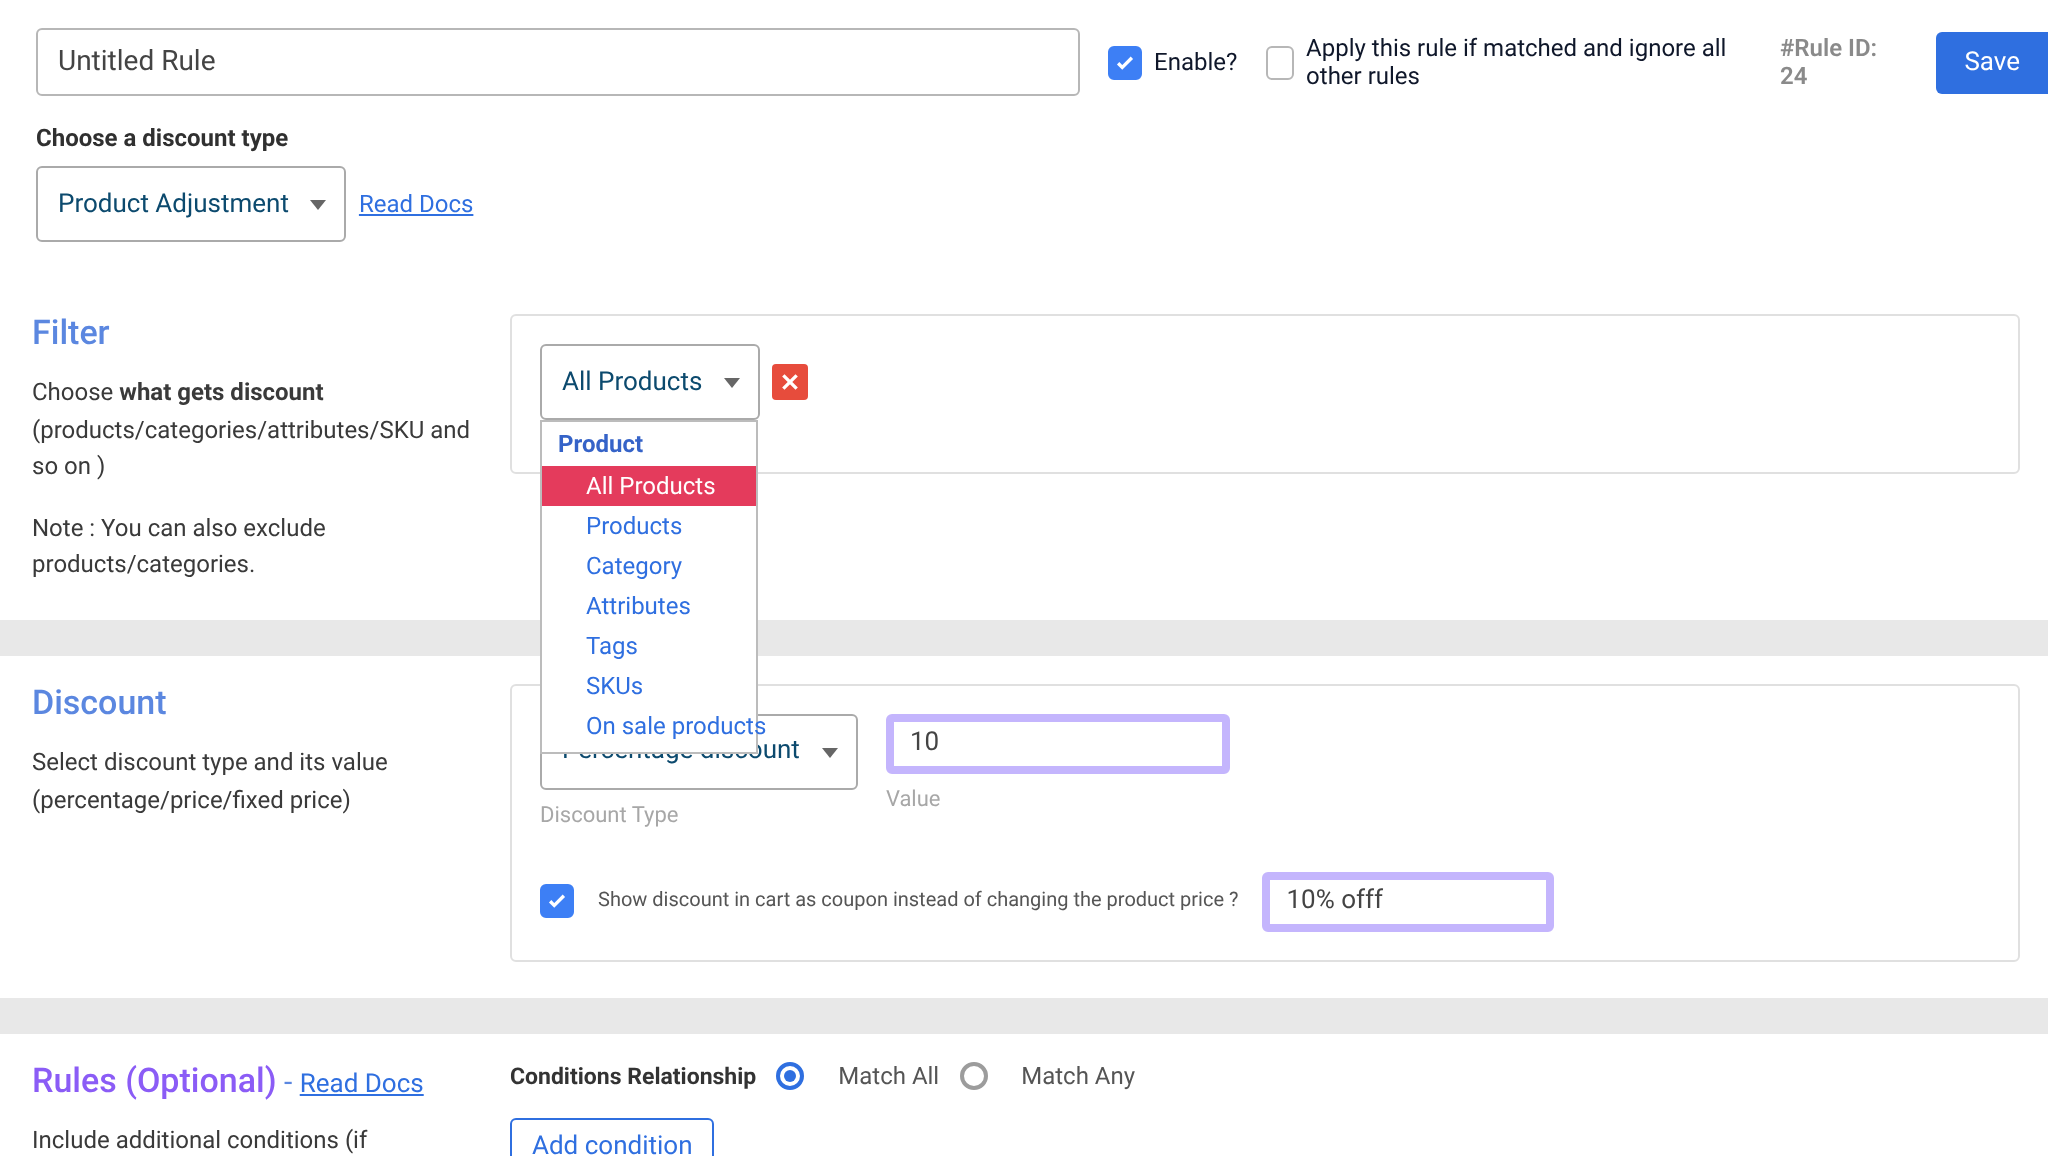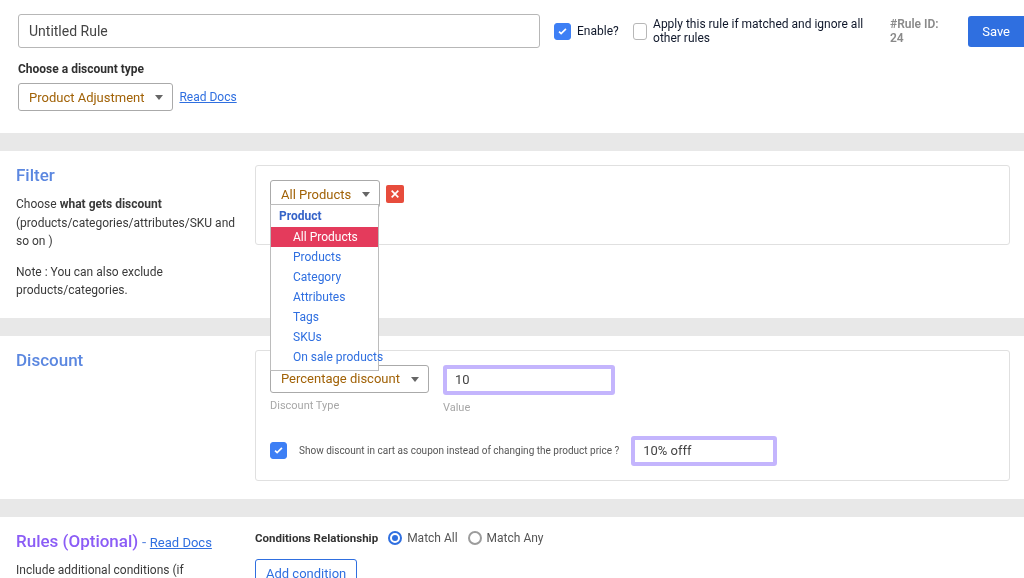--- a/index.html
+++ b/index.html
@@ -1,40 +1,40 @@
 <!DOCTYPE html>
 <html><head>
 <meta charset="utf-8">
 <style>
   * { box-sizing: border-box; font-family: -apple-system, BlinkMacSystemFont, "Segoe UI", Roboto, Arial, sans-serif; }
   body { margin: 0; background: #e8e8e8; color: #333; font-size: 13px; }
   .page { background: #e8e8e8; width: 1024px; }
-  .panel { background: #fff; padding: 14px 18px 18px; margin-bottom: 18px; }
+  .panel { background: #fff; padding: 14px 18px 18px; }
   .top-row { display: flex; align-items: center; gap: 14px; }
   .rule-name {
     flex: 0 0 522px; height: 34px; border: 1px solid #b7b7b7; border-radius: 3px;
     padding: 6px 10px; font-size: 14px; color: #444; background: #fff;
   }
   .chk-wrap { display: flex; align-items: center; gap: 6px; font-size: 12px; color: #0f172a; }
   .chk {
     width: 17px; height: 17px; border-radius: 3px; display: inline-flex;
     align-items: center; justify-content: center; background: #fff; border: 1px solid #b7b7b7;
   }
   .chk.checked { background: #3d7ff5; border-color: #3d7ff5; color: #fff; }
   .chk svg { width: 11px; height: 11px; }
   .rule-id { margin-left: auto; font-size: 12px; color: #a4a4a4; }
   .rule-id span { color: #8a8a8a; font-weight: 600; }
   .save-btn {
     background: #2f6fe0; color: #fff; border: none; padding: 8px 14px;
     border-radius: 3px 0 0 3px; font-size: 13px; cursor: pointer;
   }
   .label-bold { font-size: 12px; font-weight: 700; color: #303030; margin: 14px 0 7px; }
   .select {
-    height: 28px; border: 1px solid #aaa; border-radius: 3px; background: #fff;
-    padding: 5px 28px 5px 10px; font-size: 13px; color: #a16207; position: relative;
+    height: 38px; border: 1px solid #aaa; border-radius: 3px; background: #fff;
+    padding: 5px 28px 5px 10px; font-size: 13px; color: #0c4a6e; position: relative;
     display: inline-flex; align-items: center; min-width: 132px;
   }
   .select::after {
     content: ""; position: absolute; right: 9px; top: 50%; margin-top: -2px;
     border-left: 4px solid transparent; border-right: 4px solid transparent;
     border-top: 5px solid #666;
   }
   .link { color: #2f6fe0; font-size: 12px; text-decoration: underline; cursor: pointer; margin-left: 6px; }
   .section { background: #fff; display: flex; margin-bottom: 18px; }
   .sec-left { width: 255px; padding: 14px 16px 18px; }
@@ -45,38 +45,38 @@
   .sec-desc .b { font-weight: 700; }
   .note { margin-top: 12px; }
   .drop-row { display: flex; align-items: center; gap: 6px; position: relative; }
   .close-btn {
     width: 18px; height: 18px; background: #e74c3c; border-radius: 2px; color: #fff;
     display: inline-flex; align-items: center; justify-content: center; font-size: 12px; cursor: pointer;
     font-weight: 700;
   }
   .hint { font-size: 12px; color: #a2a2a2; }
   .dropdown {
-    position: absolute; top: 24px; left: 0; width: 109px; background: #fff;
+    position: absolute; top: 38px; left: 0; width: 109px; background: #fff;
     border: 1px solid #bcbcbc; z-index: 5; padding-bottom: 3px;
   }
   .dd-head { font-size: 12px; font-weight: 700; color: #3563c8; padding: 4px 8px; }
   .dd-item { font-size: 12px; color: #2f6fe0; padding: 3px 8px 3px 22px; cursor: pointer; white-space: nowrap; }
   .dd-item.sel { background: #e43b5c; color: #fff; }
   .small-label { font-size: 11px; color: #a7a7a7; margin-top: 6px; }
   .row-flex { display: flex; gap: 14px; align-items: flex-start; }
   .txt-input {
     height: 30px; border: 4px solid #c4b5fd; border-radius: 3px; padding: 4px 8px;
     font-size: 13px; background: #fff; color: #444;
   }
   .coupon-row { display: flex; align-items: center; gap: 12px; margin-top: 22px; }
   .coupon-text { font-size: 10px; color: #555; }
   .rules-title { font-size: 17px; color: #8b5cf6; font-weight: 500; display: inline; }
   .rules-dash { font-size: 15px; color: #5b87e0; }
   .cond-head { font-size: 11.5px; font-weight: 700; color: #333; }
-  .radio-wrap { display: inline-flex; align-items: center; gap: 5px; font-size: 12px; color: #555; margin-left: 10px; }
+  .radio-wrap { display: inline-flex; align-items: center; gap: 17px; font-size: 12px; color: #555; margin-left: 10px; }
   .radio {
     width: 14px; height: 14px; border-radius: 50%; border: 2px solid #2f6fe0;
     display: inline-flex; align-items: center; justify-content: center;
   }
   .radio.on::after { content: ""; width: 6px; height: 6px; border-radius: 50%; background: #2f6fe0; }
   .radio.off { border-color: #9c9c9c; }
   .add-cond {
     border: 1px solid #2f6fe0; color: #2f6fe0; background: #fff; padding: 6px 10px;
     border-radius: 3px; font-size: 13px; cursor: pointer; margin-top: 14px;
   }
@@ -144,20 +144,24 @@
             <div class="dd-item">On sale products</div>
           </div>
         </div>
       </div>
     </div>
   </div>
 
   <div class="section">
     <div class="sec-left">
       <div class="sec-title">Discount</div>
+      <div class="sec-desc">
+        <span>Select discount type and its value</span><br>
+        <span>(percentage/price/fixed price)</span>
+      </div>
     </div>
     <div class="sec-right">
       <div class="sec-right-inner">
         <div class="row-flex">
           <div>
             <div class="select" style="min-width:118px;">Percentage discount</div>
             <div class="small-label">Discount Type</div>
           </div>
           <div>
             <input class="txt-input" style="width: 172px;" value="10">

